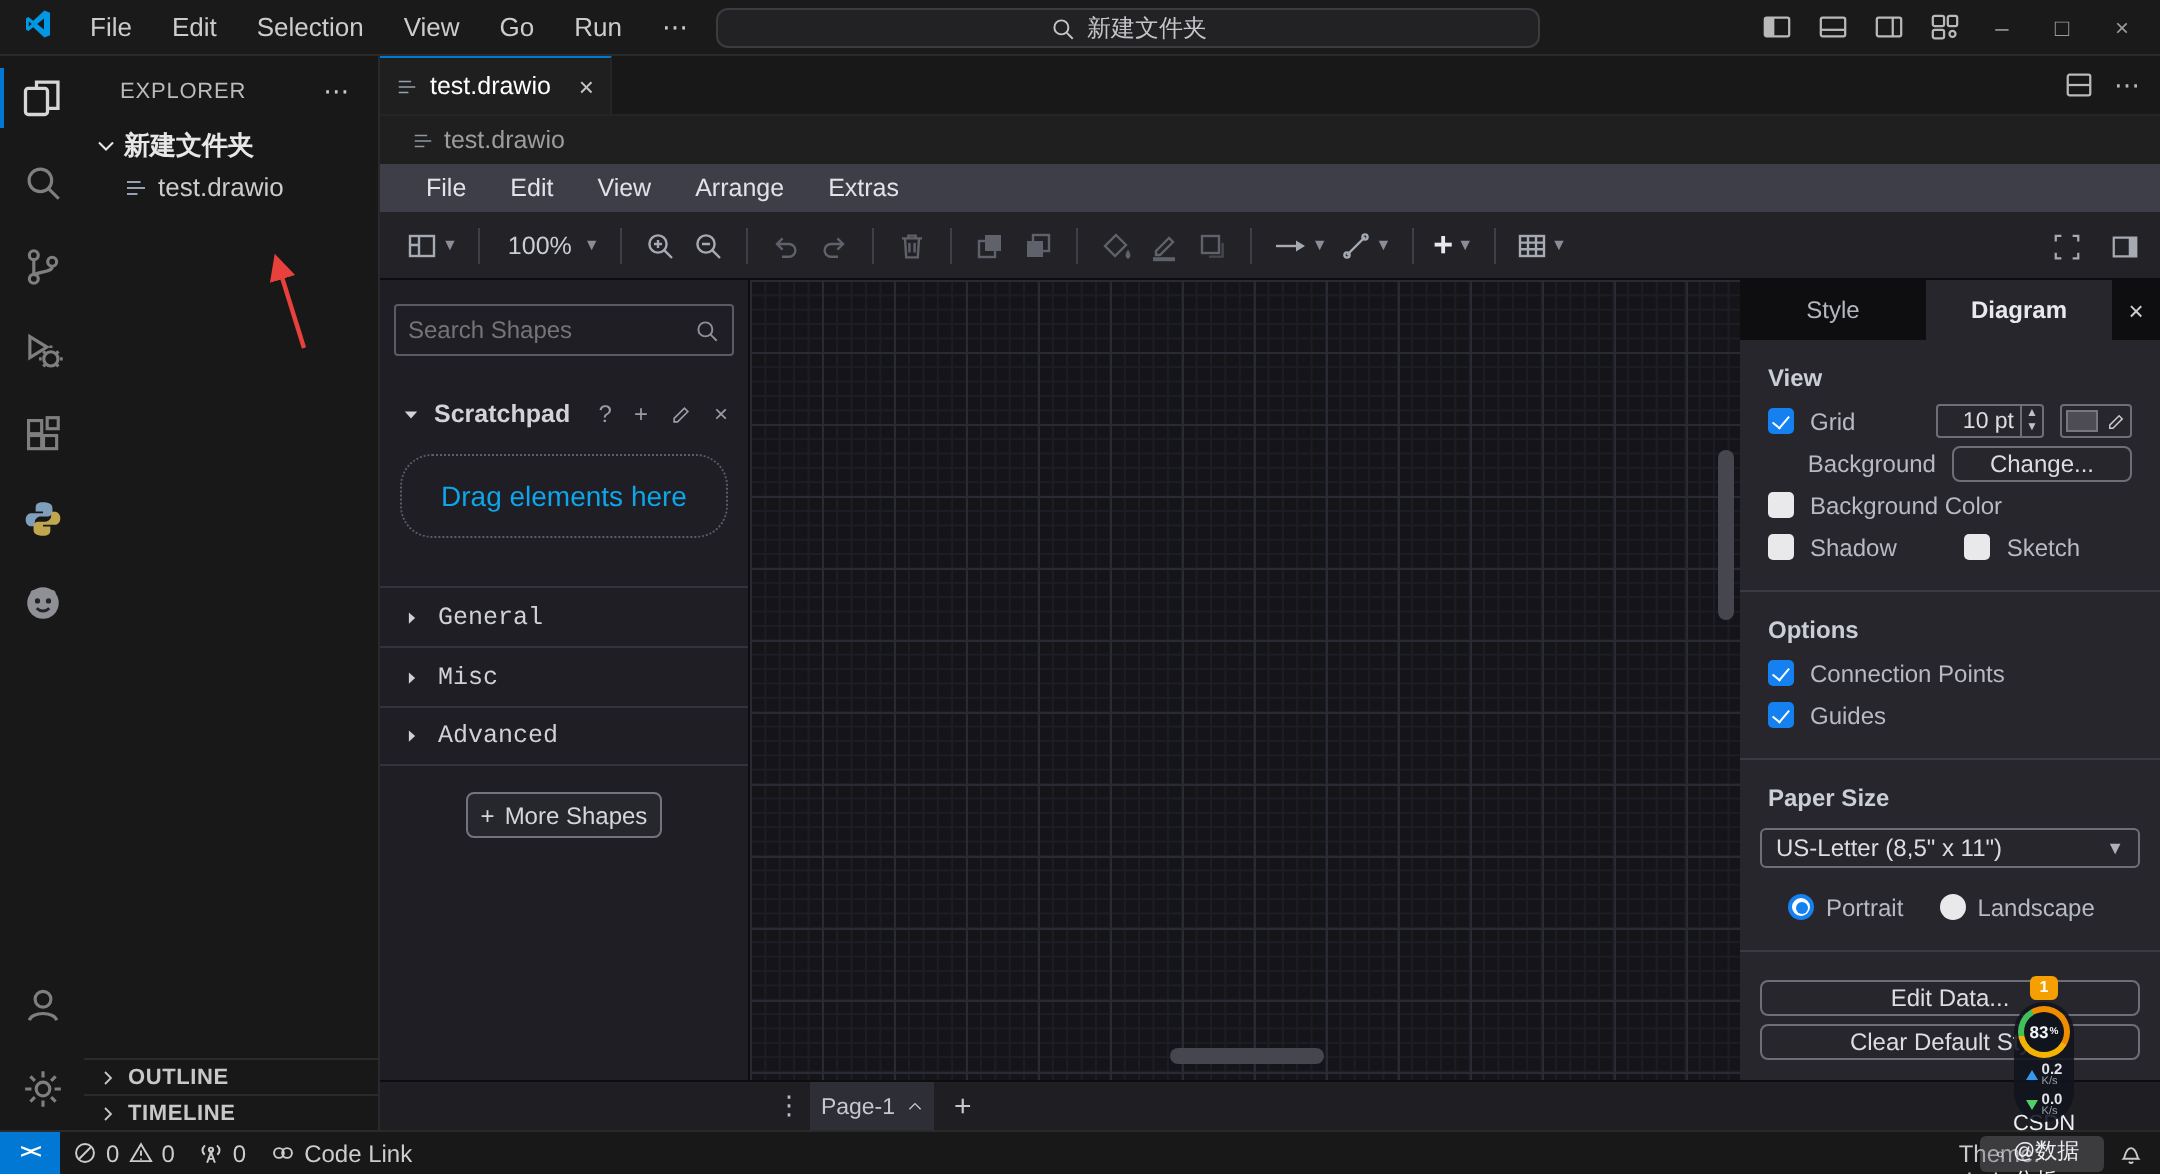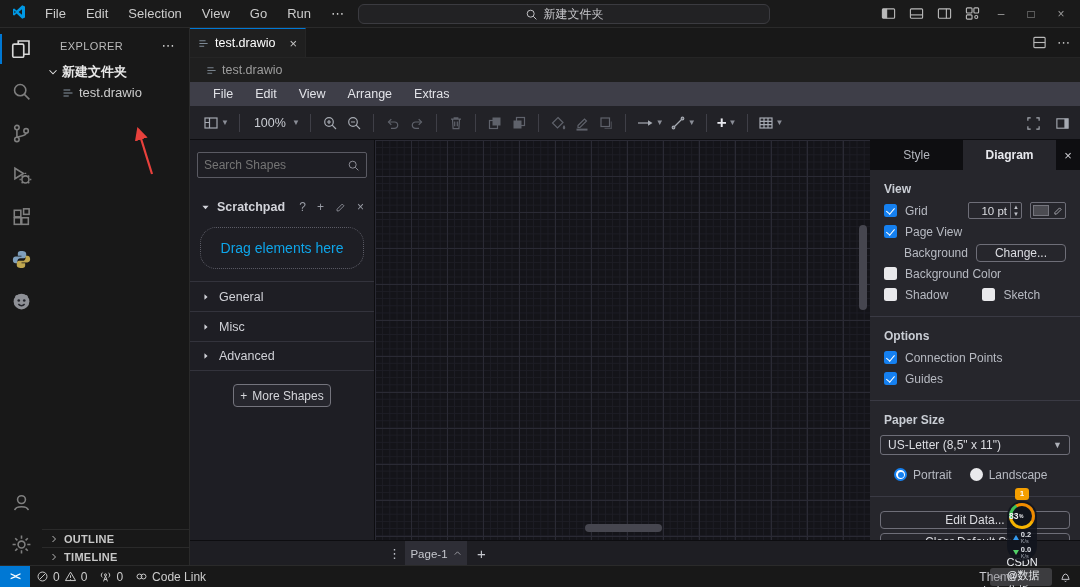--- a/index.html
+++ b/index.html
@@ -75,21 +75,21 @@
   
   .shapes { width:185px; background:#1e1e24; border-right:1px solid #0d0d10; padding-top:12px; position:relative; }
   .search-shapes { margin:0 7px; height:26px; border:1px solid #5a5a63; border-radius:2px;
     display:flex; align-items:center; padding:0 6px; color:#8f8f98; }
   .search-shapes input { flex:1; background:transparent; border:none; outline:none; color:#ec4899; font-size:12px;
     font-family:inherit; min-width:0; }
   .scratch-head { margin-top:22px; display:flex; align-items:center; padding:0 10px; color:#d2d3d9; font-size:12.5px; font-weight:bold; gap:6px; }
   .scratch-icons { margin-left:auto; display:flex; gap:11px; color:#9a9da6; font-size:12px; font-weight:normal; align-items:center; }
   .dragbox { margin:13px 10px 0; height:42px; border:1.5px dotted #5c5c66; border-radius:16px;
     display:flex; align-items:center; justify-content:center; color:#0ea5e9; font-size:14px; }
-  .shape-sections { margin-top:12px; }
+  .shape-sections { margin-top:24px;font-family:Liberation Mono, monospace; }
   .shape-sec { height:30px; display:flex; align-items:center; gap:8px; padding-left:11px;
     border-top:1px solid #33333c; color:#d0d1d7; font-size:12.5px; }
   .shape-sec:last-child { border-bottom:1px solid #33333c; }
   .more-shapes { margin:13px auto 0; display:flex; width:98px; height:23px; border:1px solid #74747d; border-radius:4px;
     align-items:center; justify-content:center; gap:5px; color:#d5d6db; font-size:12px; background:#26262d; }
 
   
   .canvas { flex:1; position:relative; background:#141419;
     background-image:
       linear-gradient(to right,#2a2a34 1px,transparent 1px),
@@ -151,21 +151,21 @@
 
   
   .monitor { position:absolute; left:1006px; top:488px; width:32px; z-index:50; }
   .monitor::before { content:""; position:absolute; left:1px; top:13px; width:30px; height:60px;
     background:rgba(17,21,30,.88); border-radius:15px; }
   .m-badge { position:relative; margin:0 auto; width:14px; height:12px; background:#f59f00; border-radius:3px;
     color:#fff; font-size:8px; font-weight:bold; text-align:center; line-height:12px; z-index:2; }
   .m-gauge { position:relative; margin:3px auto 0; width:26px; height:26px; border-radius:50%;
     background:conic-gradient(#f08c00 0 120deg,#f5b301 120deg 260deg,#40c057 260deg 330deg,#f08c00 330deg 360deg); z-index:2; }
   .m-gauge i { position:absolute; inset:3px; background:#10141c; border-radius:50%; }
-  .m-gauge b { position:absolute; inset:0; display:flex; align-items:center; 
+  .m-gauge b { position:absolute; inset:0; display:flex; align-items:center; justify-content:center;
     color:#f2f3f5; font-size:8.5px; }
   .m-gauge sup { font-size:5px; margin-left:.5px; }
   .m-net { position:relative; display:flex; align-items:center; justify-content:center; gap:2px; margin-top:2px; z-index:2;
     color:#dfe2e8; }
   .m-net .col { display:flex; flex-direction:column; align-items:flex-start; line-height:1; }
   .m-net b { font-size:7.5px; }
   .m-net i { font-size:5.5px; color:#9aa0ab; font-style:normal; }
   .tri-up { width:0; height:0; border-left:3px solid transparent; border-right:3px solid transparent; border-bottom:5px solid #339af0; }
   .tri-dn { width:0; height:0; border-left:3px solid transparent; border-right:3px solid transparent; border-top:5px solid #51cf66; }
 </style>
@@ -590,24 +590,20 @@
                 </span>
             </span>
             <span class="swatch-wrap">
               <span class="swatch"></span>
               <svg class="ic" width="10" height="10" viewBox="0 0 16 16" style="margin:0 2px;color:#c5c7cd;">
                   <path d="M3 10.5L10.5 3l2.5 2.5L5.5 13H3z"></path>
                 </svg>
             </span>
           </div>
           <div class="frow">
-            <span class="cb on"></span>
-            <span>Page View</span>
-          </div>
-          <div class="frow">
             <span style="width:13px;"></span>
             <span>Background</span>
             <button class="fbtn" style="margin-left:auto;width:98px;">Change...</button>
           </div>
           <div class="frow">
             <span class="cb"></span>
             <span>Background Color</span>
           </div>
           <div class="frow">
             <span class="cb"></span>

